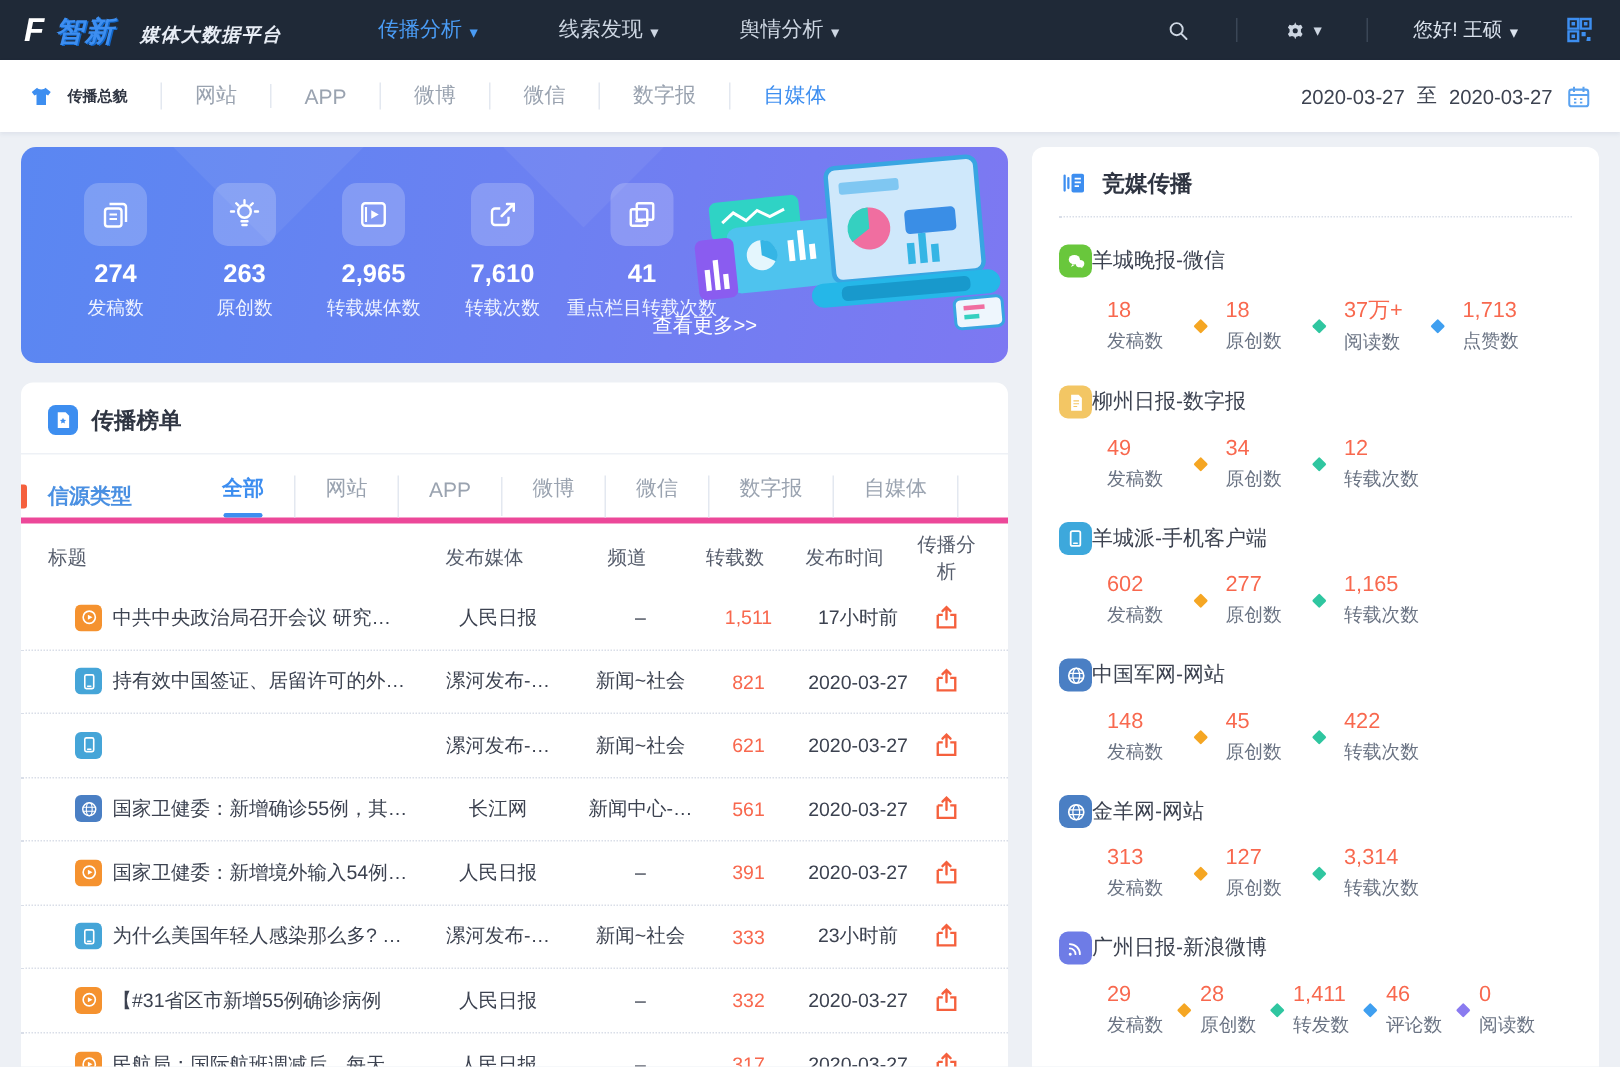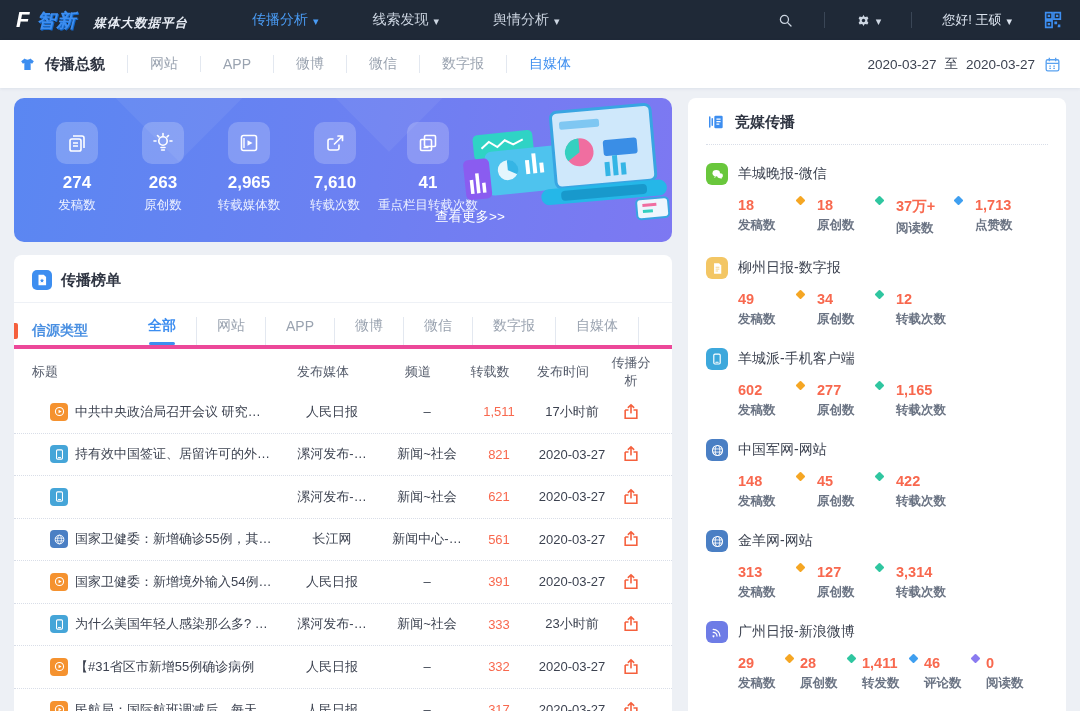--- a/index.html
+++ b/index.html
@@ -20,21 +20,21 @@
   .topnav-item .caret { color:inherit; }
   .top-right { margin-left:auto; display:flex; align-items:center; gap:30px; color:#cdd6e2; }
   .vdiv { width:1px; height:16px; background:#3a4656; }
   .tool { display:flex; align-items:center; gap:4px; cursor:pointer; }
   .greet { font-size:13px; color:#dbe3ee; display:flex; align-items:center; gap:5px; cursor:pointer; }
   .qr { color:#3d8ef0; cursor:pointer; display:flex; }
 
   
   .subnav { height:48px; background:#fff; display:flex; align-items:center; padding:0 18px;
     box-shadow:0 1px 3px rgba(40,60,110,.08); }
-  .overview { display:flex; align-items:center; gap:8px; font-size:15px; font-weight:bold;
+  .overview { display:flex; align-items:center; gap:8px; font-size:10px; font-weight:bold;
     color:#2f3542; padding-right:22px; cursor:pointer; }
   .subtabs { display:flex; align-items:center; }
   .subtab { font-size:14px; color:#9aa3b0; padding:0 22px; cursor:pointer;
     border-left:1px solid #e3e8f0; }
   .subtab.active { color:#3d8ef0; }
   .daterange { margin-left:auto; display:flex; align-items:center; gap:8px; font-size:13.5px;
     color:#3c4250; cursor:pointer; }
   .cal { color:#5aa2f0; display:flex; }
 
   
@@ -91,27 +91,27 @@
   .tcell.count { color:#f8684e; }
   .row-ico { flex:0 0 18px; width:18px; height:18px; border-radius:4px; color:#fff;
     display:flex; align-items:center; justify-content:center; }
   .ico-toutiao { background:#f5922f; } .ico-app { background:#45a5d8; } .ico-web { background:#4a7fc4; }
   .share-btn { width:20px; height:20px; color:#f5603d; cursor:pointer; margin:0 auto; display:flex; }
 
   
   .comp-head { display:flex; align-items:center; gap:9px; padding-bottom:12px;
     border-bottom:1px dotted #d9dee8; }
   .comp-entry { margin-top:18px; }
-  .comp-name-row { display:flex; align-items:center; gap:10px; cursor:pointer; }
+  .comp-name-row { display:flex; align-items:center; cursor:pointer; }
   .mi { width:22px; height:22px; border-radius:6px; color:#fff; display:flex;
     align-items:center; justify-content:center; }
   .mi-wechat { background:#69c73c; } .mi-paper { background:#f3c664; }
   .mi-mobile { background:#3da8dc; } .mi-web { background:#4a7fc4; } .mi-weibo { background:#6e7ce6; }
   .comp-name { font-size:14px; color:#3c4250; }
-  .comp-stats { display:flex; padding:12px 0 2px 32px;font-weight:bold; }
+  .comp-stats { display:flex; align-items:center; padding:12px 0 2px 32px; }
   .cstat { min-width:54px; }
   .cstat-val { font-size:14.5px; color:#f8684e; }
   .cstat-lab { font-size:12.5px; color:#6a7383; margin-top:4px; white-space:nowrap; }
   .dia { width:7px; height:7px; transform:rotate(45deg); border-radius:1px; margin:0 13px 0 5px; flex:0 0 7px; }
   .comp-stats.tight .dia { margin:0 7px 0 2px; }
   .comp-stats.tight .cstat { min-width:46px; }
   .d-orange { background:#f5a623; } .d-teal { background:#2fc6a0; }
   .d-blue { background:#3f9ff0; } .d-purple { background:#8a7bf0; }
 
   svg { display:block; }

